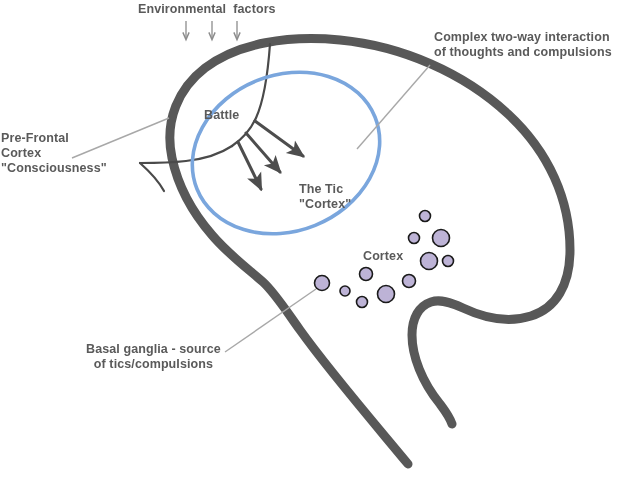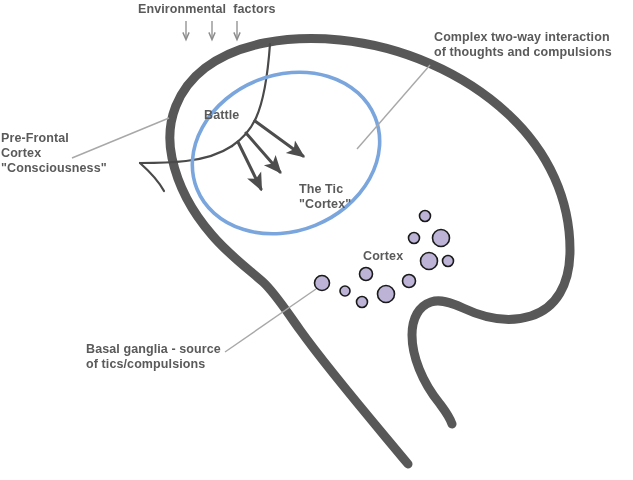--- a/index.html
+++ b/index.html
@@ -31,21 +31,21 @@
     white-space: pre;
     line-height: 1.18;
     letter-spacing: 0.1px;
   }
   .lbl-env   { left: 138px; top: 2px;   font-size: 12.5px; }
   .lbl-pfc   { left: 1px;   top: 131px; font-size: 12.5px; }
   .lbl-cplx  { left: 434px; top: 30px;  font-size: 12.5px; }
   .lbl-ctrl  { left: 204px; top: 108px; font-size: 12.5px; }
   .lbl-tic   { left: 299px; top: 182px; font-size: 12.5px; }
   .lbl-ticks { left: 363px; top: 249px; font-size: 12.5px; }
-  .lbl-bg    { left: 86px;  top: 342px; font-size: 12.5px; }
+  .lbl-bg    { left: 86px;  top: 342px; font-size: 12.5px; text-align: center; }
 </style>
 </head>
 <body>
 
 <div id="stage">
 
   <svg width="633" height="480" viewBox="0 0 633 480">
 
     <defs>
       <marker id="arrowhead" markerWidth="7" markerHeight="7" refX="5.2" refY="3" orient="auto" markerUnits="strokeWidth">

